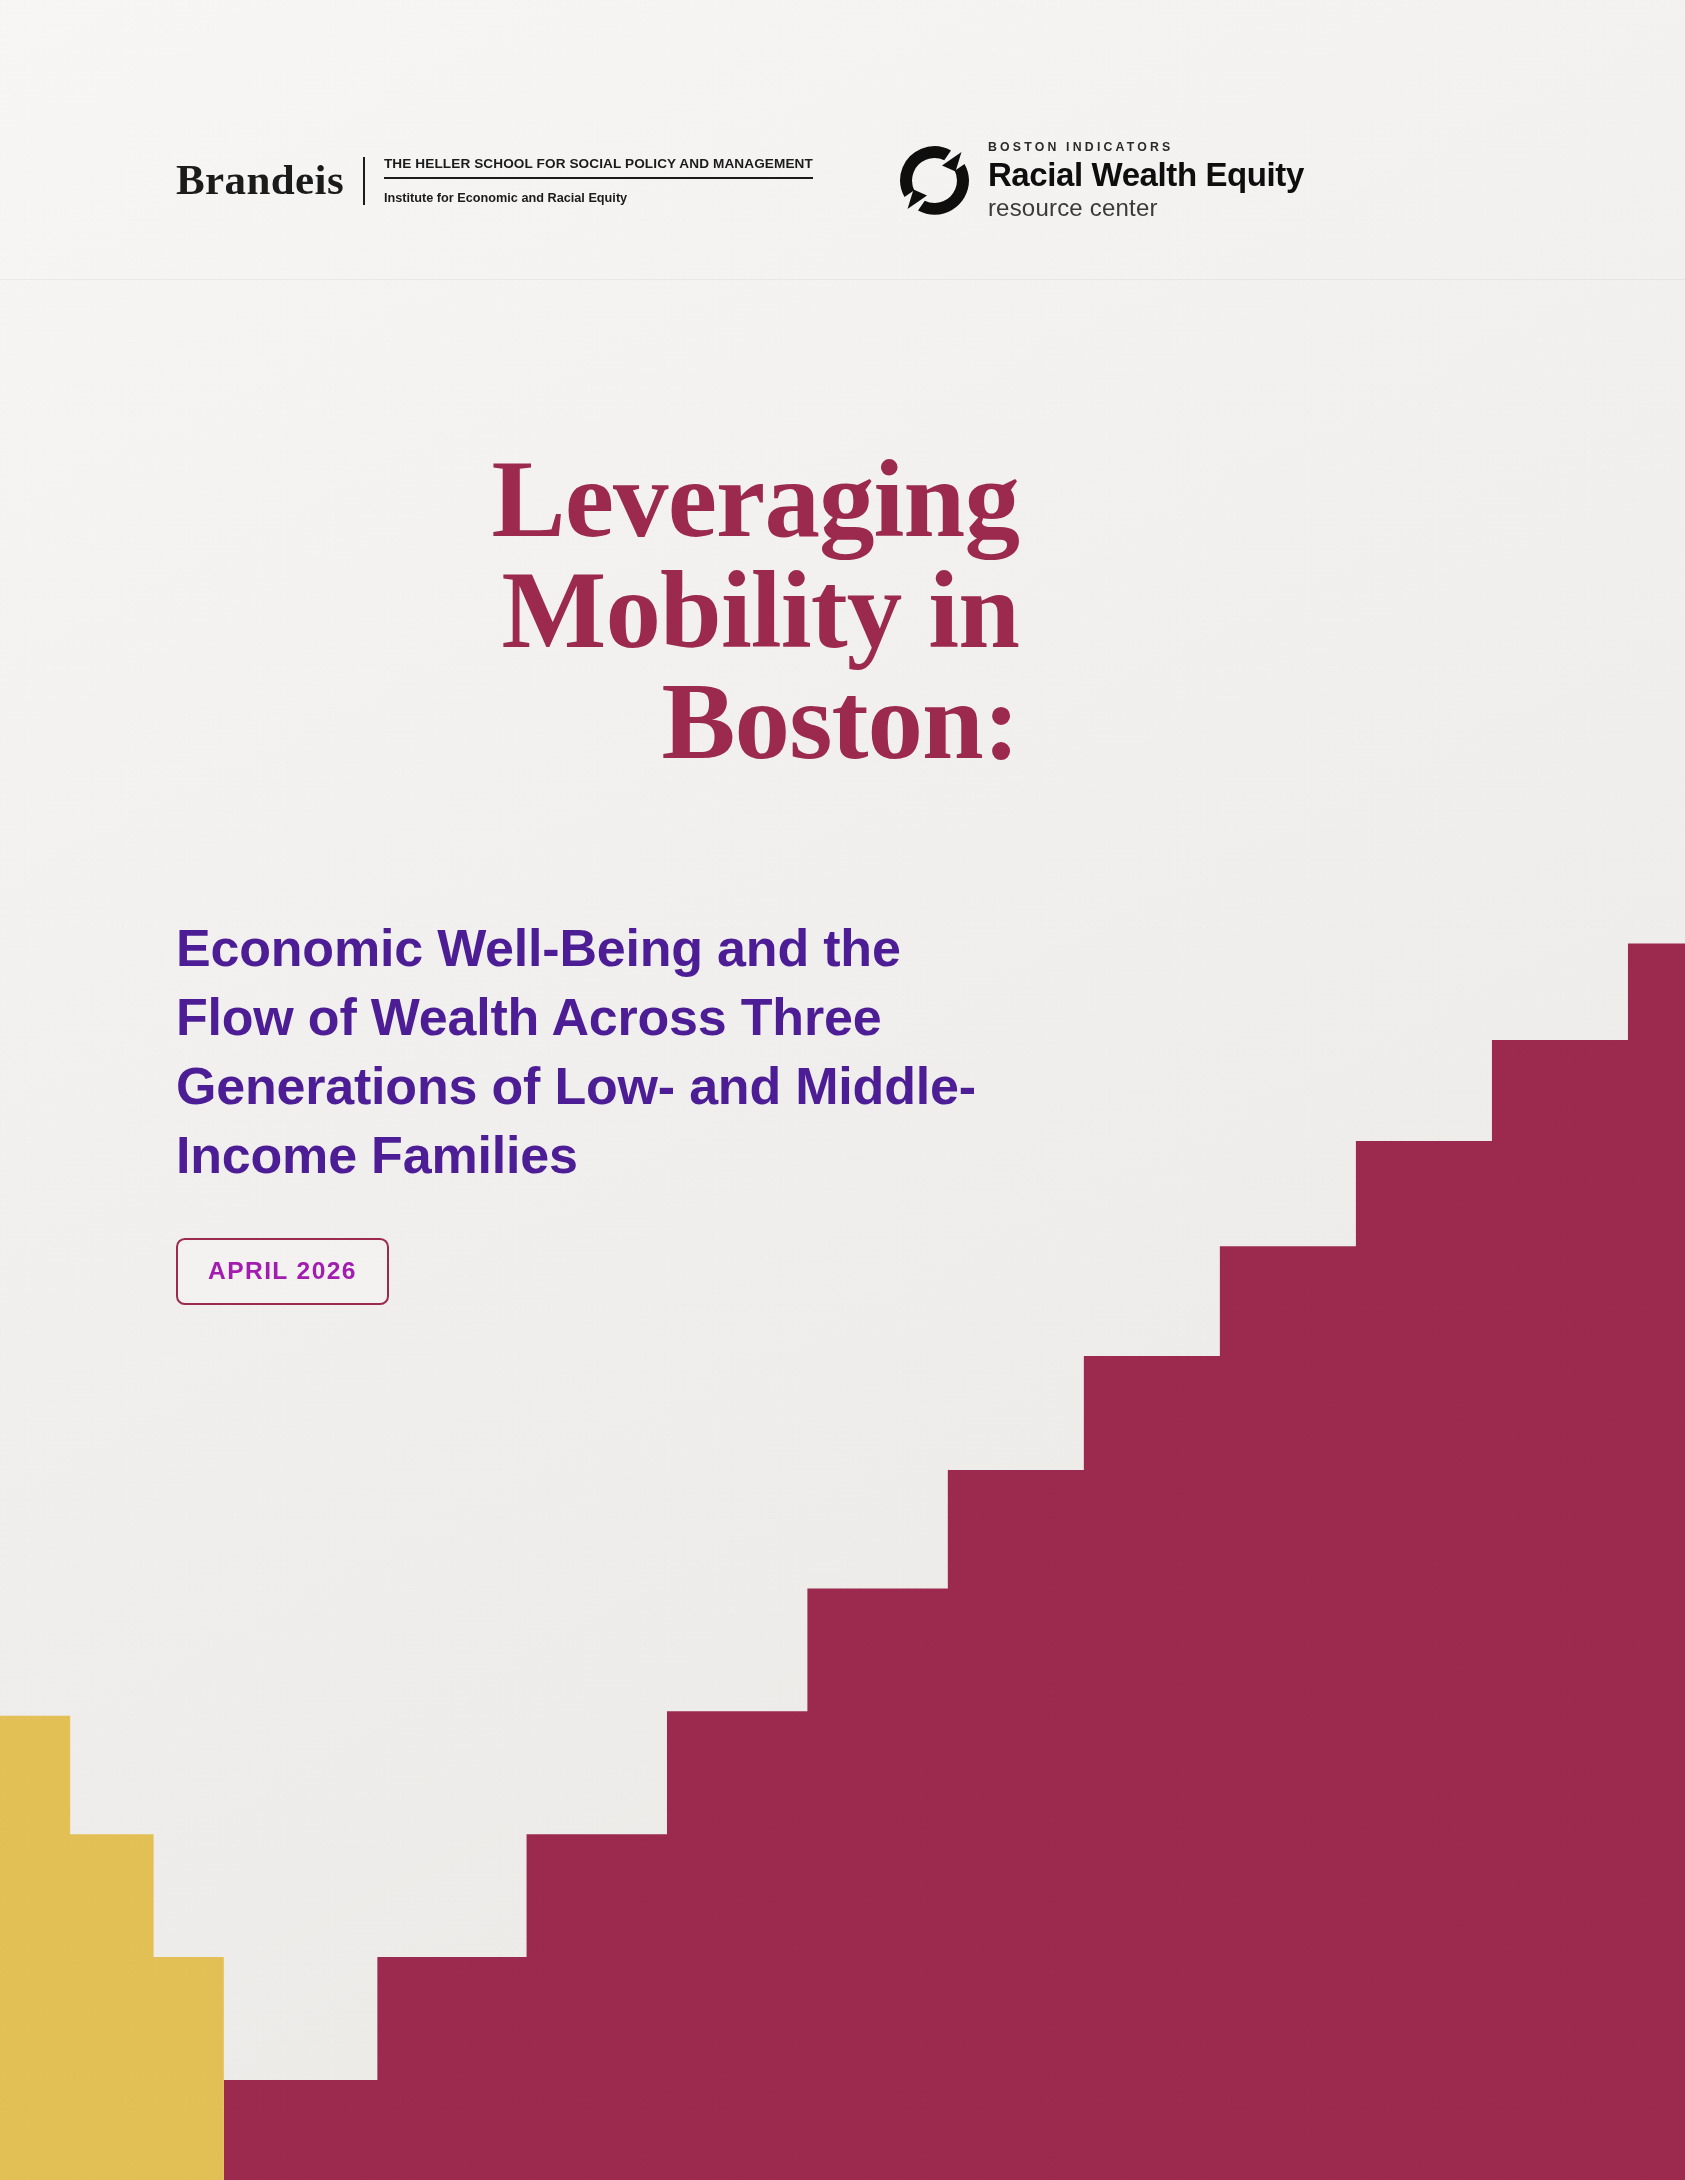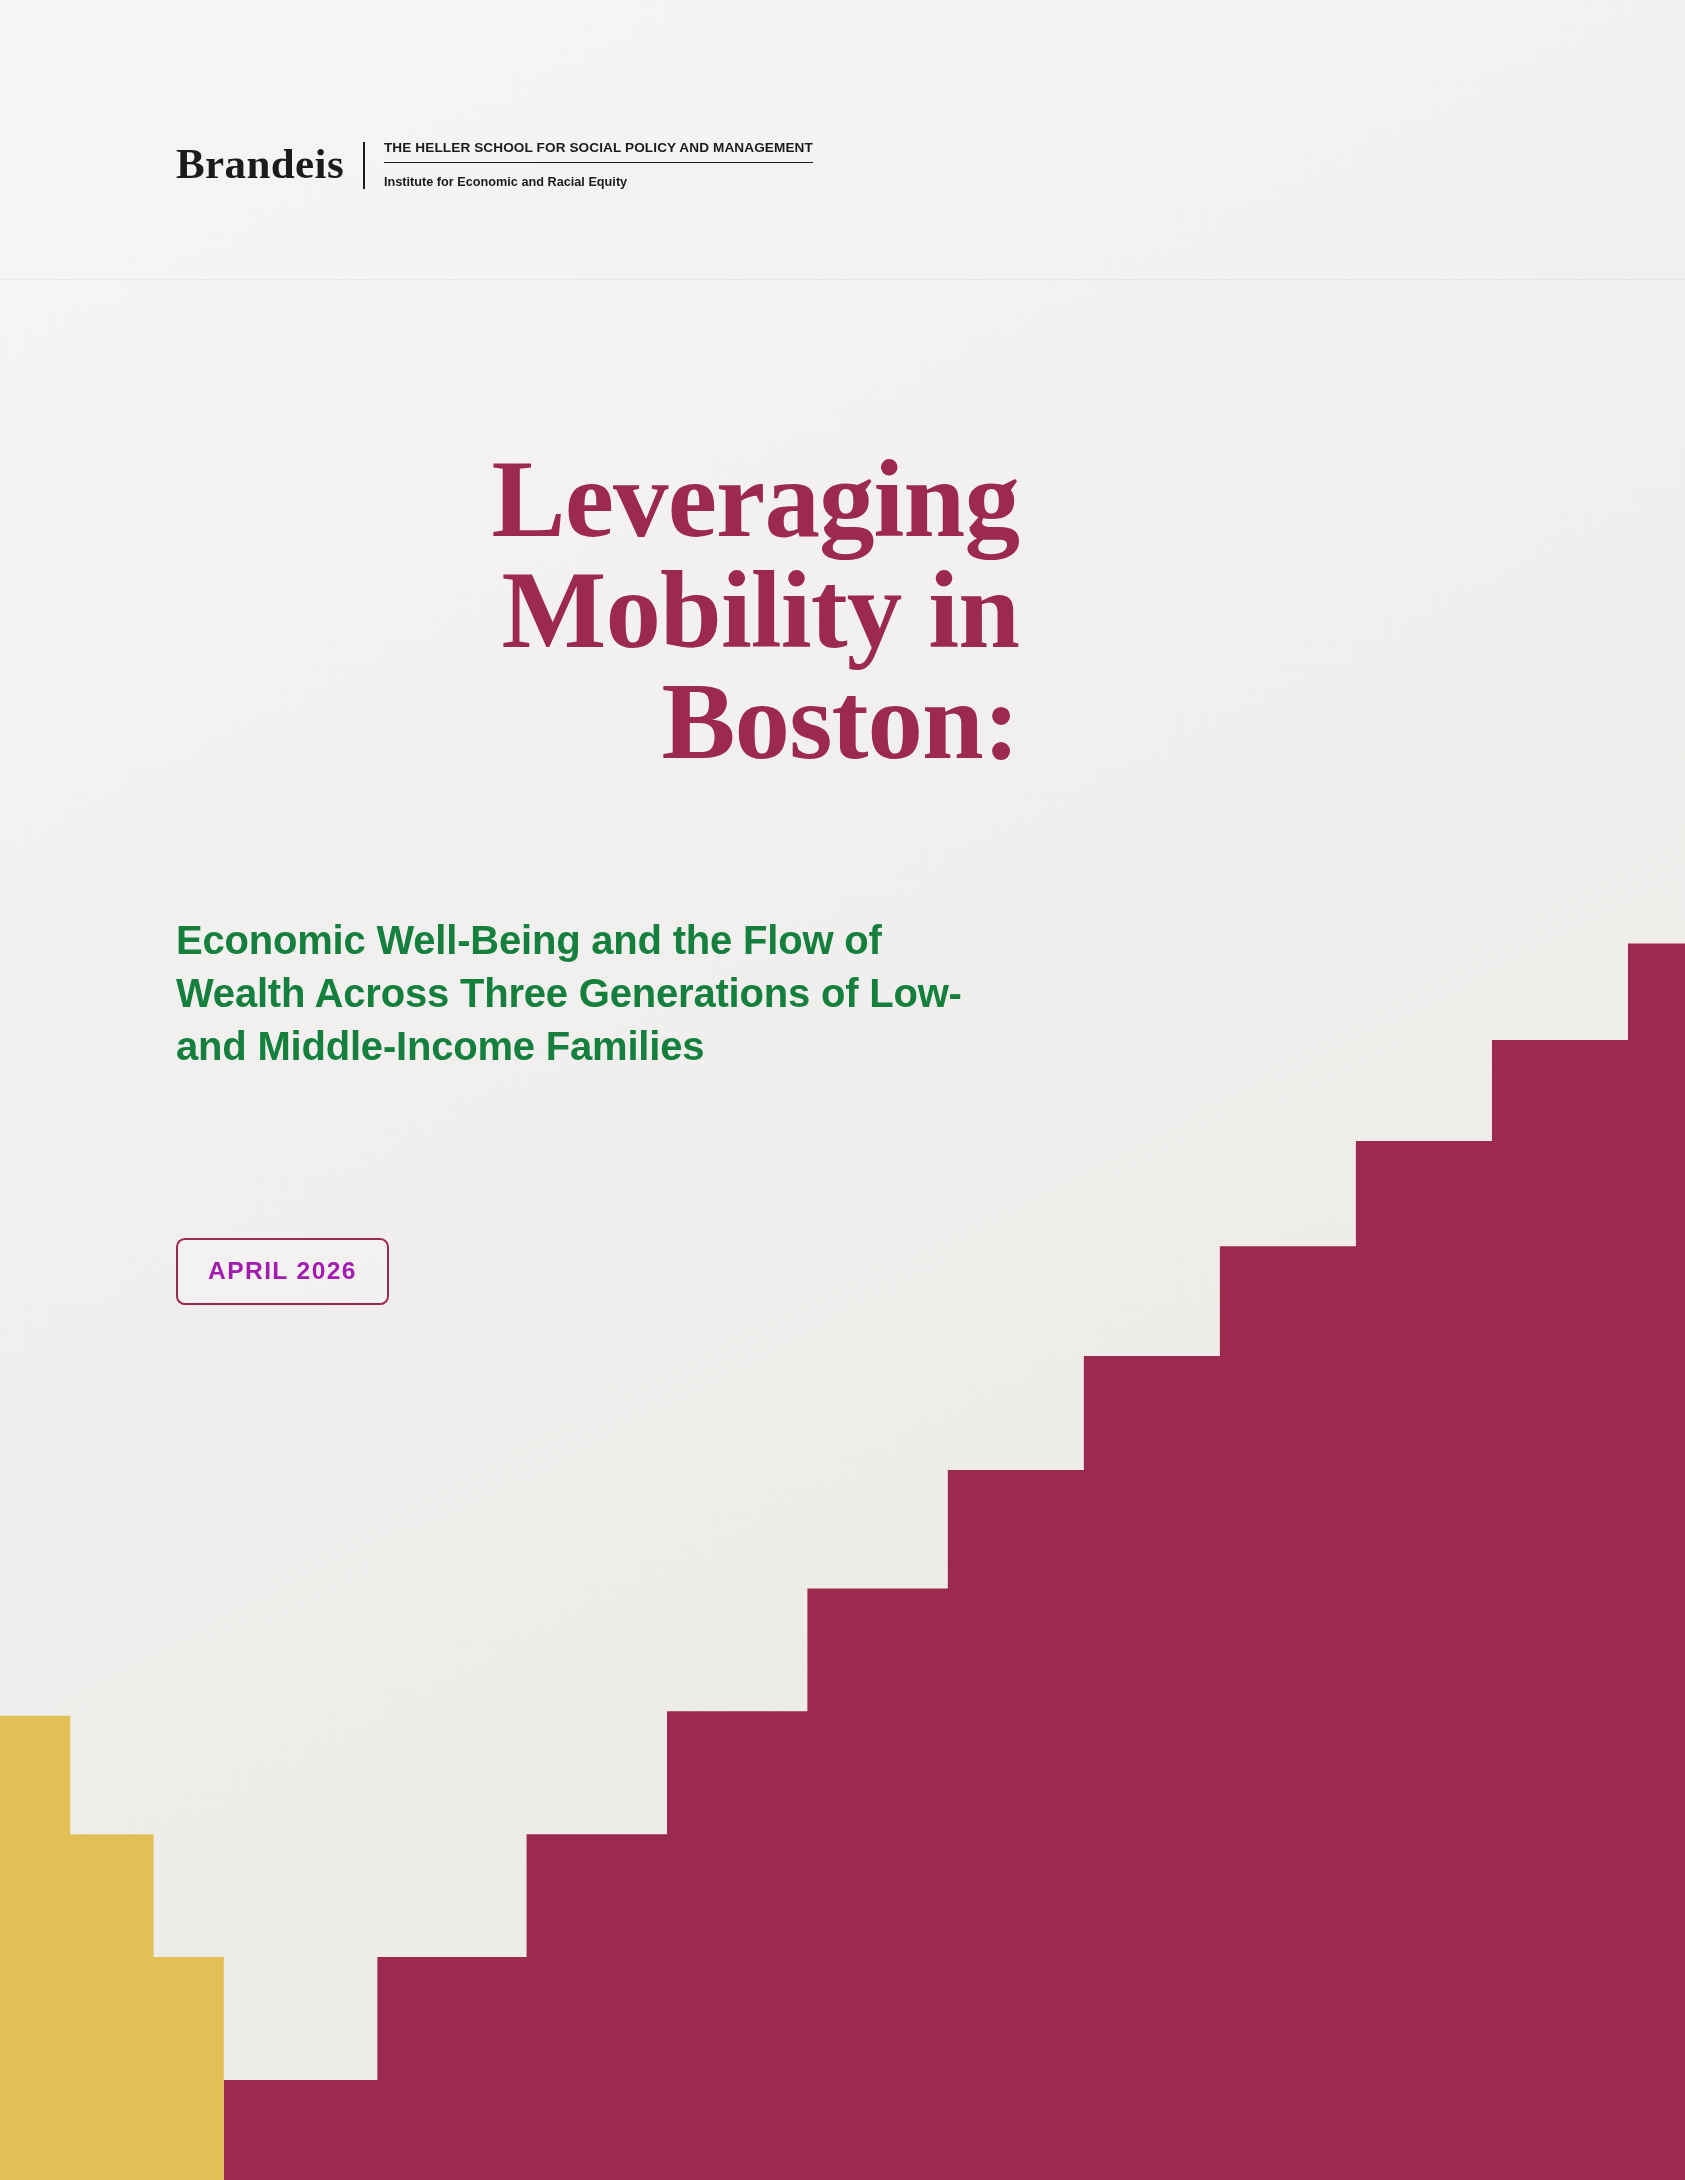--- a/index.html
+++ b/index.html
@@ -148,24 +148,24 @@
     line-height: 1.0;
     color: #9c2a4f;
     letter-spacing: -0.9px;
     text-align: right;
   }
   .subtitle {
     position: absolute;
     top: 878px;
     left: 176px;
     width: 816px;
-    font-size: 40px;
+    font-size: 52px;
     font-weight: bold;
     line-height: 1.33;
-    color: #15803d;
+    color: #4c1d95;
     letter-spacing: -0.2px;
     margin-top: 36px;
   }
   .datebox {
     position: absolute;
     top: 1238px;
     left: 176px;
     border: 2.2px solid #9c2a4f;
     border-radius: 8.8px;
     padding: 16.7px 30px 18.4px 30px;
@@ -228,20 +228,37 @@
       <div class="brandeis-lockup">
         <div class="brandeis-word">Brandeis</div>
         <div class="rule-v"></div>
         <div class="heller-block">
           <div class="heller-top">THE HELLER SCHOOL FOR SOCIAL POLICY AND MANAGEMENT</div>
           <div class="heller-rule"></div>
           <div class="heller-bottom">Institute for Economic and Racial Equity</div>
         </div>
       </div>
 
+      <div class="rwerc-lockup">
+        <span class="rwerc-mark">
+          <svg viewBox="0 0 100 100" xmlns="http://www.w3.org/2000/svg" aria-hidden="true">
+            <g fill="#0e0e0e">
+              <path d="M50 4 a46 46 0 0 0 -46 46 a46 46 0 0 0 6 22 l13 -9 a30 30 0 0 1 -3 -13 a30 30 0 0 1 30 -30 a30 30 0 0 1 13 3 l9 -13 a46 46 0 0 0 -22 -6 z"></path>
+              <path d="M96 50 a46 46 0 0 0 -6 -22 l-13 9 a30 30 0 0 1 3 13 a30 30 0 0 1 -30 30 a30 30 0 0 1 -13 -3 l-9 13 a46 46 0 0 0 68 -40 z"></path>
+              <path d="M86 12 L60 30 L78 38 Z"></path>
+              <path d="M14 88 L40 70 L22 62 Z"></path>
+            </g>
+          </svg>
+        </span>
+        <div class="rwerc-text">
+          <div class="rwerc-eyebrow">BOSTON INDICATORS</div>
+          <div class="rwerc-title">Racial Wealth Equity</div>
+          <div class="rwerc-sub">resource center</div>
+        </div>
+      </div>
 
     </div>
 
     <h1 class="title">Leveraging Mobility in Boston:</h1>
 
     <h2 class="subtitle">Economic Well-Being and the Flow of Wealth Across Three Generations of Low- and Middle-Income Families</h2>
 
     <div class="datebox">APRIL 2026</div>
 
   </div>

